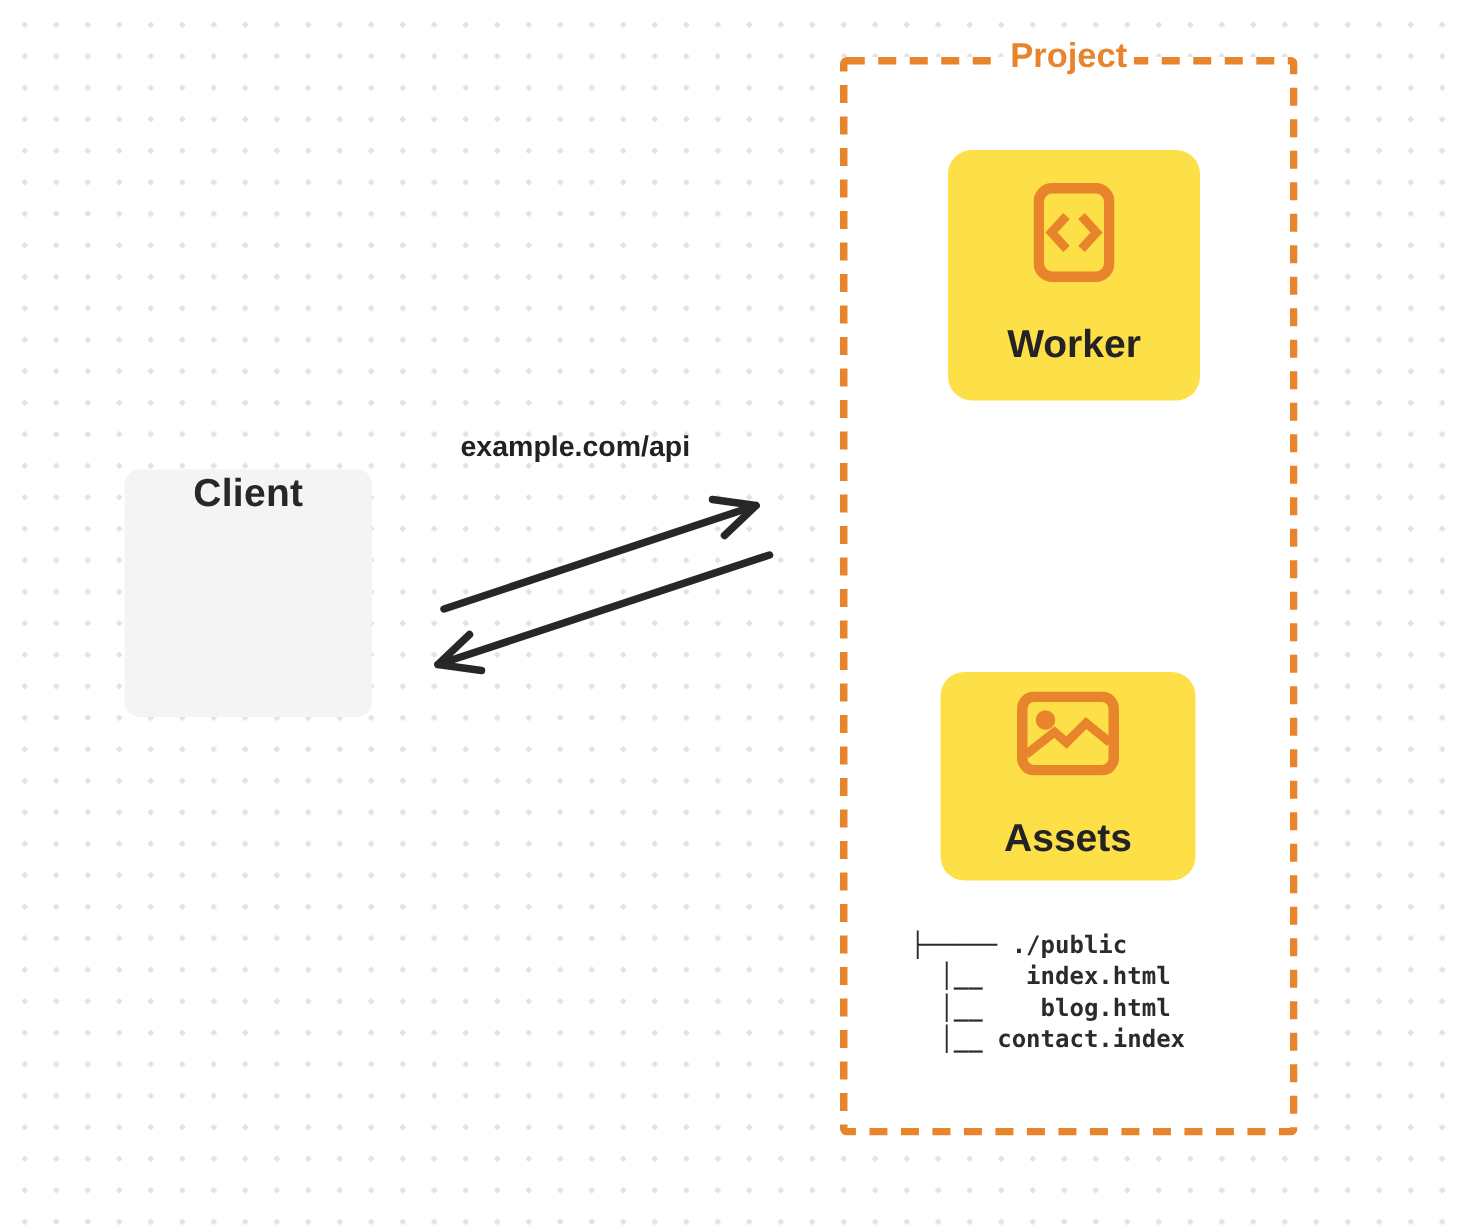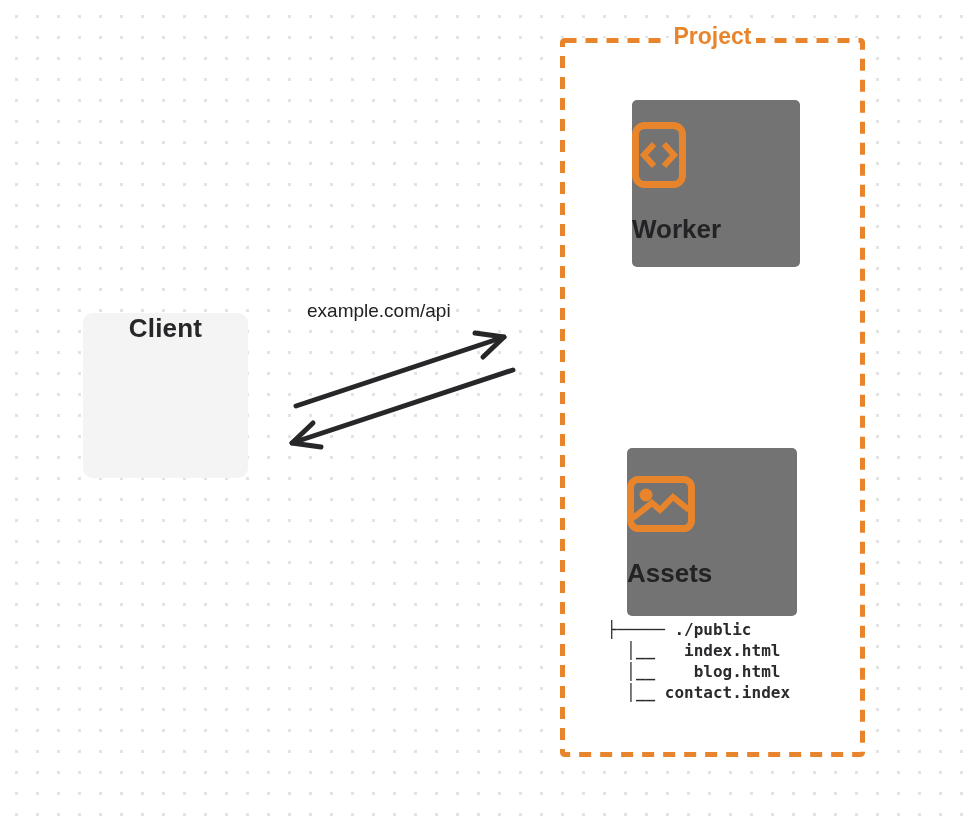--- a/index.html
+++ b/index.html
@@ -35,23 +35,22 @@
     font-size: 26px;
     font-weight: 700;
     letter-spacing: 0.2px;
   }
 
   .request-label {
     position: absolute;
     left: 307px;
     top: 288px;
     font-size: 19px;
-    font-weight: 400;
+    font-weight: 700;
     color: #222225;
-    margin-top: 12px;
   }
 
   .arrows-layer {
     position: absolute;
     left: 0;
     top: 0;
     width: 980px;
     height: 818px;
     pointer-events: none;
   }
@@ -79,43 +78,44 @@
     background: #ffffff;
     padding: 0 5px;
     font-size: 23px;
     font-weight: 700;
     color: #e8852c;
     white-space: nowrap;
   }
 
   .card {
     position: absolute;
-    background: #737373;
-    border-radius: 5px;
+    background: #fde047;
+    border-radius: 16px;
     display: flex;
     flex-direction: column;
+    align-items: center;
     justify-content: center;
     gap: 26px;
   }
   .card .node-label {
     font-size: 26px;
     font-weight: 700;
     color: #232326;
   }
   .card-worker {
     left: 72px;
     top: 62px;
     width: 168px;
     height: 167px;
   }
   .card-assets {
     left: 67px;
     top: 410px;
     width: 170px;
-    height: 168px;
+    height: 139px;
   }
 
   .file-tree {
     position: absolute;
     left: 47px;
     top: 581px;
     margin: 0;
     font-family: "DejaVu Sans Mono", monospace;
     font-size: 16px;
     line-height: 21px;

